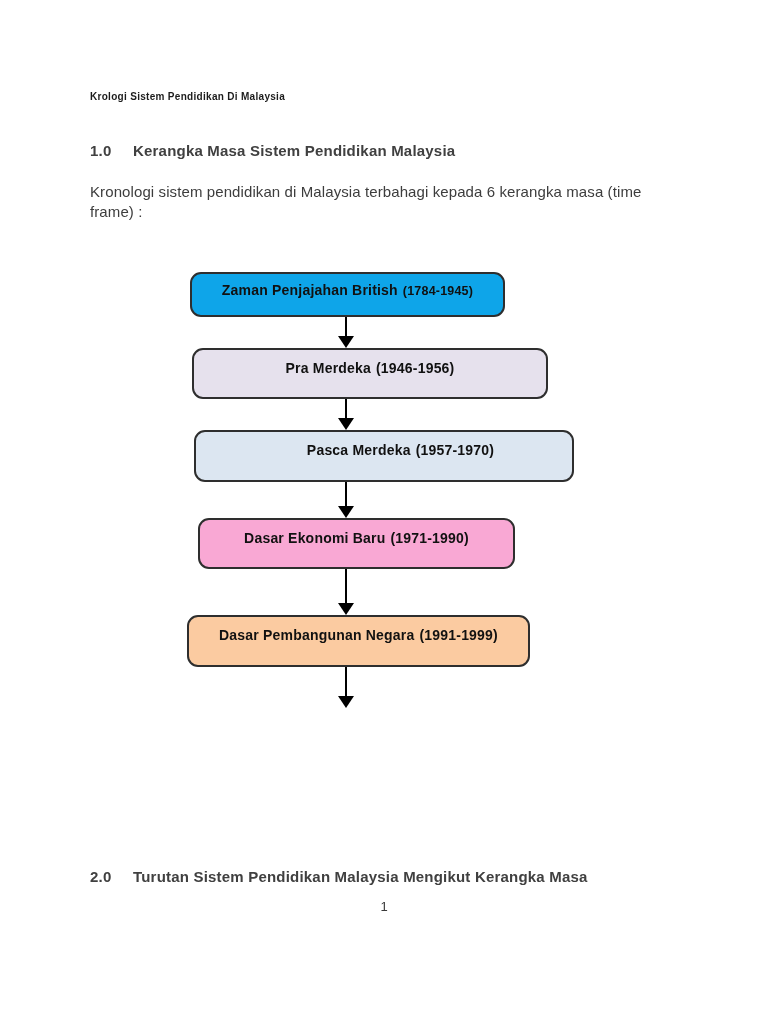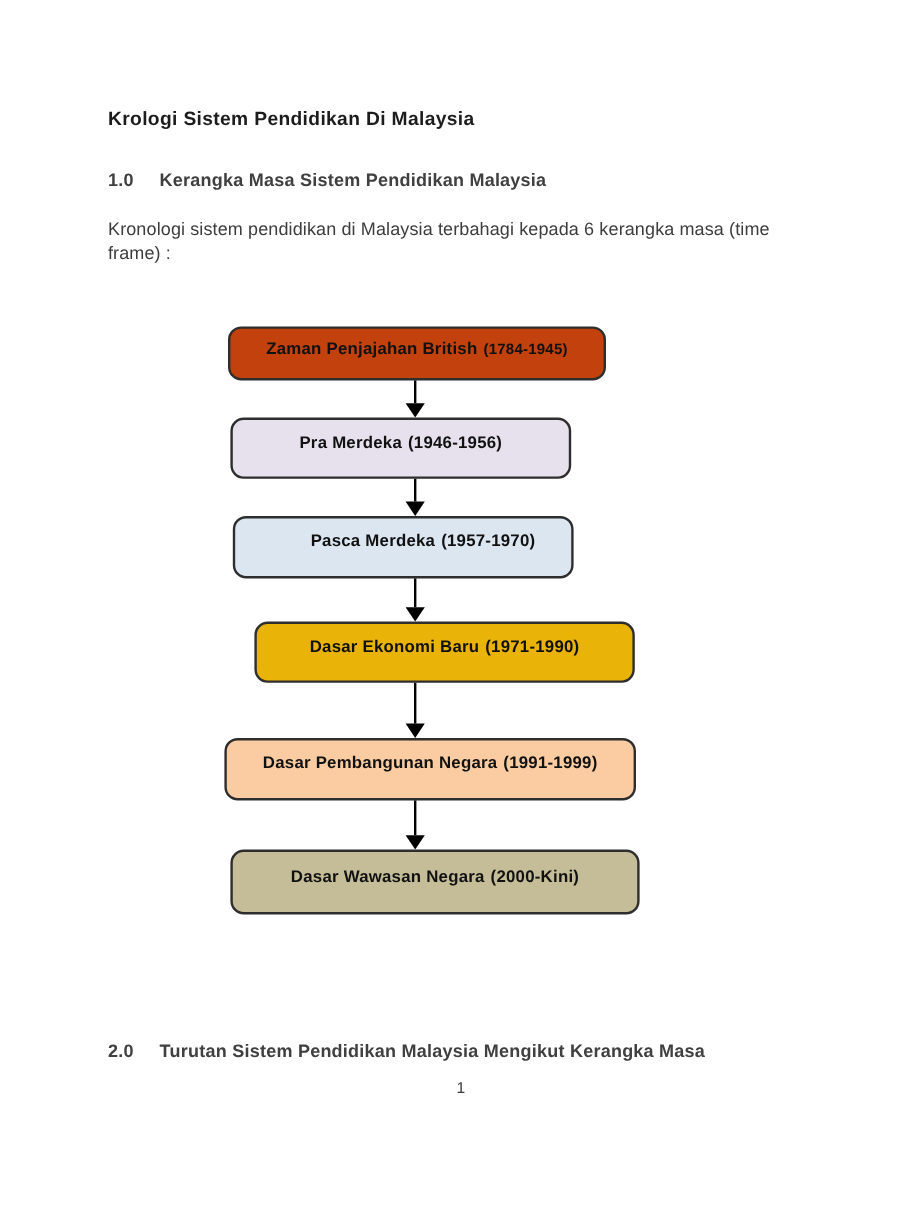--- a/index.html
+++ b/index.html
@@ -10,21 +10,21 @@
     color: #1f1f1f;
     position: relative;
     overflow: hidden;
   }
   .page {
     position: absolute; inset: 0;
     background: #ffffff;
   }
   .doc-title {
     position: absolute; left: 90px; top: 91px;
-    font-size: 16px; font-weight: bold; letter-spacing: 0.3px;
+    font-size: 10px; font-weight: bold; letter-spacing: 0.3px;
     color: #1c1c1c;
   }
   .section-heading {
     position: absolute; left: 90px;
     font-size: 15px; font-weight: bold; letter-spacing: 0.2px;
     color: #404040; white-space: nowrap;
   }
   .section-heading .num {
     display: inline-block; width: 43px;
   }
@@ -70,68 +70,65 @@
   <div class="doc-title">Krologi Sistem Pendidikan Di Malaysia</div>
 
   <div class="section-heading" style="top:142px;">
     <span class="num">1.0</span><span>Kerangka Masa Sistem Pendidikan Malaysia</span>
   </div>
 
   <div class="intro-paragraph">Kronologi sistem pendidikan di Malaysia terbahagi kepada 6 kerangka masa (time frame) :</div>
 
   <div class="diagram">
 
-    <div class="flow-box small-years" style="left: 190px; top: 272px; width: 315px; height: 45px; background-color: #c2410c;">
+    <div class="flow-box small-years" style="left: 190px; top: 272px; width: 315px; height: 45px; background-color: #0ea5e9;">
       <span class="box-label">Zaman Penjajahan British</span><span class="box-years">(1784-1945)</span>
     </div>
 
     <div class="flow-arrow" style="top:317px; height:31px;">
       <div class="arrow-line"></div>
       <div class="arrow-head"></div>
     </div>
 
-    <div class="flow-box" style="left: 192px; top: 348px; width: 284px; height: 51px; padding-top: 10px; background-color: rgb(230, 225, 237);">
+    <div class="flow-box" style="left: 192px; top: 348px; width: 356px; height: 51px; padding-top: 10px; background-color: rgb(230, 225, 237);">
       <span class="box-label">Pra Merdeka</span><span class="box-years">(1946-1956)</span>
     </div>
 
     <div class="flow-arrow" style="top:399px; height:31px;">
       <div class="arrow-line"></div>
       <div class="arrow-head"></div>
     </div>
 
-    <div class="flow-box" style="left: 194px; top: 430px; width: 284px; height: 52px; padding-top: 10px; background-color: rgb(220, 230, 241); padding-left: 33px;">
+    <div class="flow-box" style="left: 194px; top: 430px; width: 380px; height: 52px; padding-top: 10px; background-color: rgb(220, 230, 241); padding-left: 33px;">
       <span class="box-label">Pasca Merdeka</span><span class="box-years">(1957-1970)</span>
     </div>
 
     <div class="flow-arrow" style="top:482px; height:36px;">
       <div class="arrow-line"></div>
       <div class="arrow-head"></div>
     </div>
 
-    <div class="flow-box" style="left: 212px; top: 518px; width: 317px; height: 51px; padding-top: 10px; background-color: #eab308;">
+    <div class="flow-box" style="left: 198px; top: 518px; width: 317px; height: 51px; padding-top: 10px; background-color: #f9a8d4;">
       <span class="box-label">Dasar Ekonomi Baru</span><span class="box-years">(1971-1990)</span>
     </div>
 
     <div class="flow-arrow" style="top:569px; height:46px;">
       <div class="arrow-line"></div>
       <div class="arrow-head"></div>
     </div>
 
     <div class="flow-box" style="left: 187px; top: 615px; width: 343px; height: 52px; padding-top: 10px; background-color: rgb(251, 203, 161);">
       <span class="box-label">Dasar Pembangunan Negara</span><span class="box-years">(1991-1999)</span>
     </div>
 
     <div class="flow-arrow" style="top:667px; height:41px;">
       <div class="arrow-line"></div>
       <div class="arrow-head"></div>
     </div>
 
-    <div class="flow-box" style="left: 192px; top: 708px; width: 341px; height: 54px; padding-top: 12px; background-color: rgb(196, 189, 151);">
-      <span class="box-label">Dasar Wawasan Negara</span><span class="box-years">(2000-Kini)</span>
-    </div>
 
   </div>
 
   <div class="section-heading" style="top:868px;">
     <span class="num">2.0</span><span>Turutan Sistem Pendidikan Malaysia Mengikut Kerangka Masa</span>
   </div>
 
   <div class="page-number">1</div>
 
 </div>

